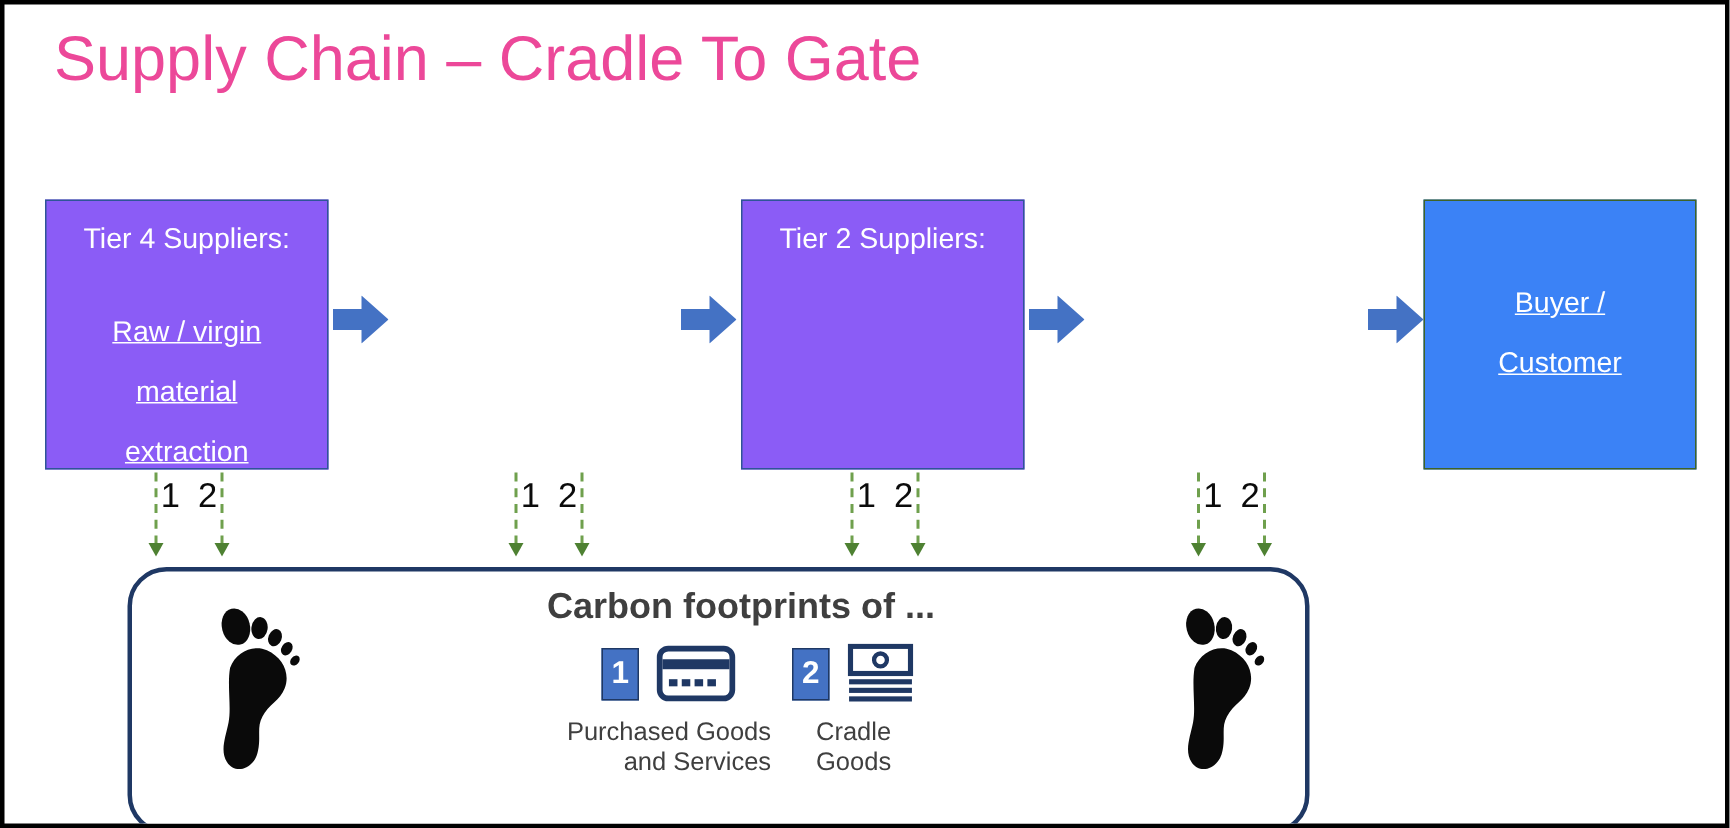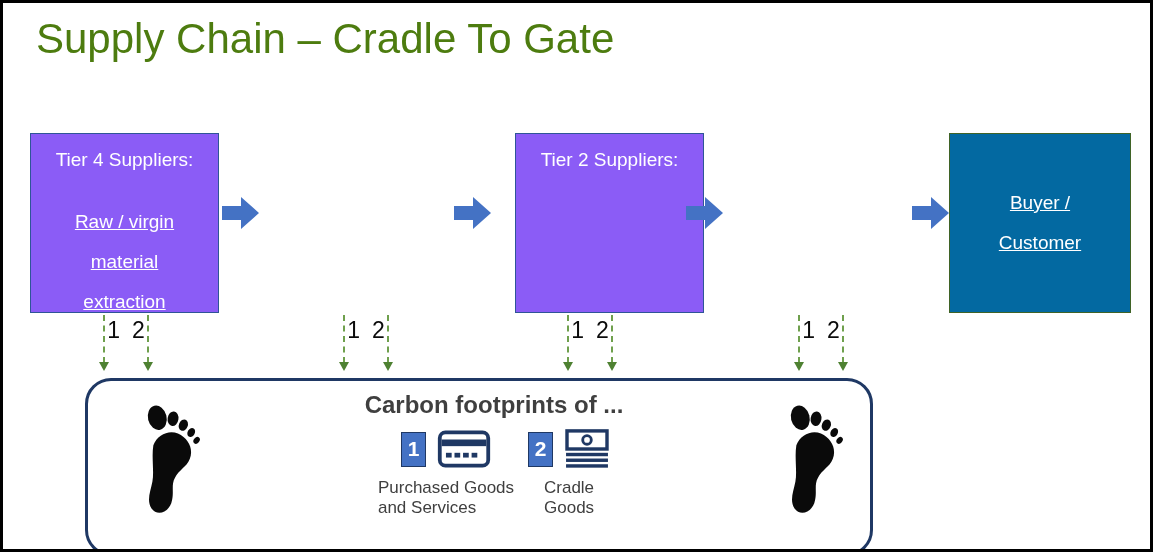--- a/index.html
+++ b/index.html
@@ -3,33 +3,33 @@
 <meta charset="utf-8">
 <style>
   html,body{margin:0;padding:0;background:#888;}
   .page{
     position:relative; width:1153px; height:552px; background:#ffffff;
     border:3px solid #000; box-sizing:border-box; overflow:hidden;
     font-family:"Liberation Sans", sans-serif; margin:0 auto;
   }
   .title{
     position:absolute; left:33px; top:10px; margin:0;
-    font-size:42px; line-height:52px; font-weight:400; color:#4d7c0f;
+    font-size:42px; line-height:52px; font-weight:400; color:#ec4899;
     letter-spacing:0;
   }
   
   .box{
     position:absolute; top:130px; width:189px; height:180px;
     background:#8b5cf6; border:1.5px solid #2F5597; box-sizing:border-box;
     color:#fff; text-align:center; font-size:19px; padding:12px 4px 0 4px;
   }
   .box-heading{line-height:28px;}
   .box-body{margin-top:28px; line-height:40px; white-space:pre-line;text-decoration:underline;}
   .box.buyer{
-    left:946px; width:182px; background:#0369a1; border-color:#3F6327;
+    left:946px; width:182px; background:#3b82f6; border-color:#3F6327;
     display:flex; align-items:center; justify-content:center; padding:0;
   }
   .box.buyer .box-body{margin-top:0;}
   .block-arrow{position:absolute; top:194px;}
   
   .scope-group{position:absolute; top:312px; width:46px; height:58px;}
   .dash-line{position:absolute; top:0; width:0; height:48px; border-left:2px dashed #6FA04D;}
   .dash-line.l1{left:0;} .dash-line.l2{left:44px;}
   .head{position:absolute; top:47px; width:0; height:0;
     border-left:5px solid transparent; border-right:5px solid transparent;
@@ -54,37 +54,37 @@
     display:flex; justify-content:center; gap:14px;}
   .item{display:flex; flex-direction:column; align-items:center;}
   .item-head{display:flex; align-items:center; gap:11px; height:40px;}
   .badge{
     width:25px; height:35px; background:#4472C4; border:1px solid #1F3864;
     box-sizing:border-box; color:#fff; font-size:21px; font-weight:bold;
     display:flex; align-items:center; justify-content:center;
   }
   .item-label{
     margin-top:9px; font-size:17px; line-height:20px; color:#3F3F3F;
-    text-align:left; white-space:pre-line;
+    text-align:right; white-space:pre-line;
   }
 </style>
 </head>
 <body>
 
 <div class="page">
 
   <h1 class="title">Supply Chain – Cradle To Gate</h1>
 
   <div class="box" style="left:27px">
     <div class="box-heading">Tier 4 Suppliers:</div>
     <div class="box-body">Raw / virgin
 material
 extraction</div>
   </div>
-  <div class="box" style="left:512px">
+  <div class="box" style="left:491px">
     <div class="box-heading">Tier 2 Suppliers:</div>
   </div>
   <div class="box buyer">
     <div class="box-body">Buyer /
 Customer</div>
   </div>
 
   <svg class="block-arrow" style="left:219px" width="37" height="32">
       <path d="M0,9 H19 V0 L37,16 L19,32 V23 H0 Z" fill="#4472C4"></path>
     </svg>

